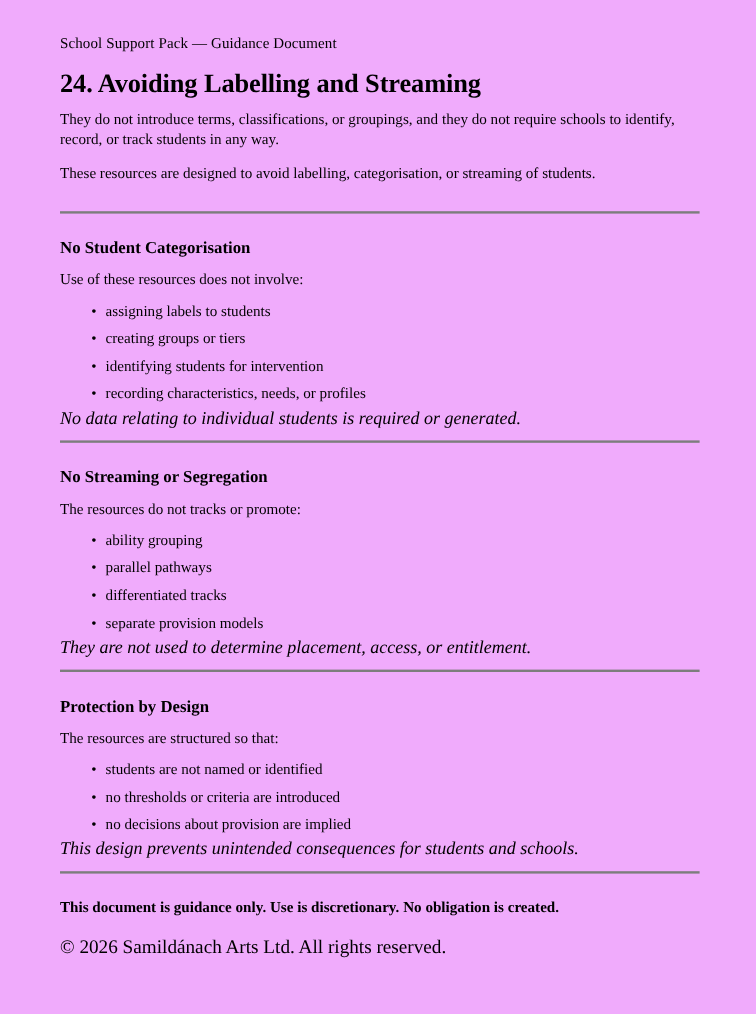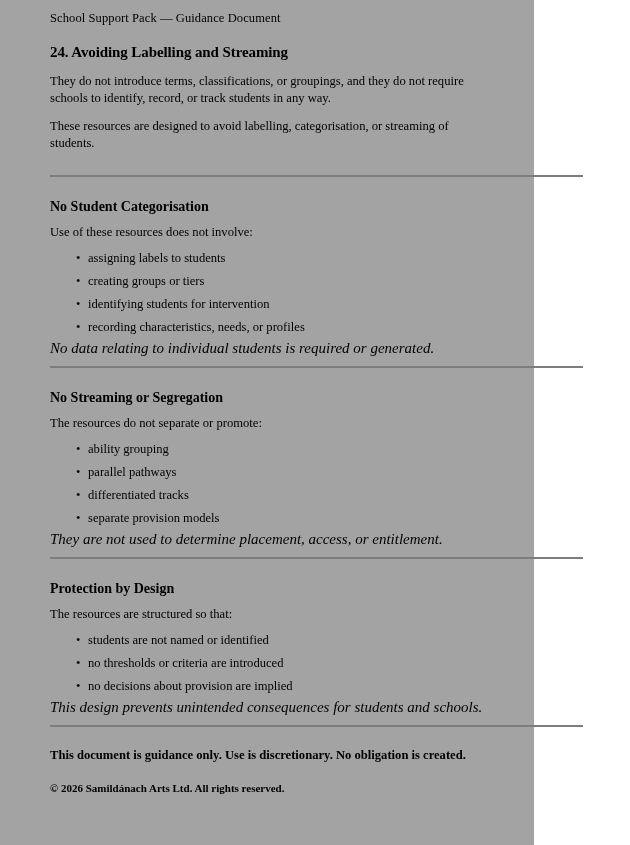--- a/index.html
+++ b/index.html
@@ -10,34 +10,34 @@
   }
   body {
     width: 630px;
     height: 845px;
     font-family: "Liberation Serif", "DejaVu Serif", serif;
     color: #000000;
     -webkit-font-smoothing: antialiased;
   }
   .page {
     box-sizing: border-box;
-    width: 534px;
+    width: 630px;
     height: 845px;
-    padding: 10px 47px 0 50px;
-    background: #a3a3a3;
+    padding: 28px 47px 0 50px;
+    background: #f0abfc;
     position: relative;
   }
   .doc-header {
     font-size: 12.5px;
     line-height: 16px;
     margin: 0 0 14px 0;
     letter-spacing: 0.1px;
   }
   h1.doc-title {
-    font-size: 15px;
+    font-size: 22px;
     font-weight: bold;
     line-height: 24px;
     margin: 0 0 9px 0;
     letter-spacing: -0.1px;
   }
   h2.section-title {
     font-size: 14px;
     font-weight: bold;
     line-height: 19px;
     margin: 0 0 8px 0;
@@ -97,24 +97,23 @@
   .footer {
     padding-top: 0;
   }
   p.footer-bold {
     font-size: 12.6px;
     font-weight: bold;
     line-height: 17px;
     margin: 0 0 16px 0;
   }
   p.footer-copy {
-    font-size: 11px;
+    font-size: 16px;
     line-height: 17px;
     margin: 0;
-    font-weight: bold;
   }
 </style>
 </head>
 <body>
 
 <div class="page">
 
   <div class="doc-header">School Support Pack — Guidance Document</div>
 
   <h1 class="doc-title">24. Avoiding Labelling and Streaming</h1>
@@ -137,21 +136,21 @@
     </ul>
     <p class="closing-text">No data relating to individual students is required or generated.</p>
   </div>
 
   <div class="rule-block">
     <hr class="divider" style="border-top-color: rgb(125, 125, 125);">
   </div>
 
   <div class="section">
     <h2 class="section-title">No Streaming or Segregation</h2>
-    <p class="body-text tight">The resources do not separate or promote:</p>
+    <p class="body-text tight">The resources do not tracks or promote:</p>
     <ul class="bullets">
       <li><span class="bullet-dot">•</span><span>ability grouping</span></li>
       <li><span class="bullet-dot">•</span><span>parallel pathways</span></li>
       <li><span class="bullet-dot">•</span><span>differentiated tracks</span></li>
       <li><span class="bullet-dot">•</span><span>separate provision models</span></li>
     </ul>
     <p class="closing-text">They are not used to determine placement, access, or entitlement.</p>
   </div>
 
   <div class="rule-block">

